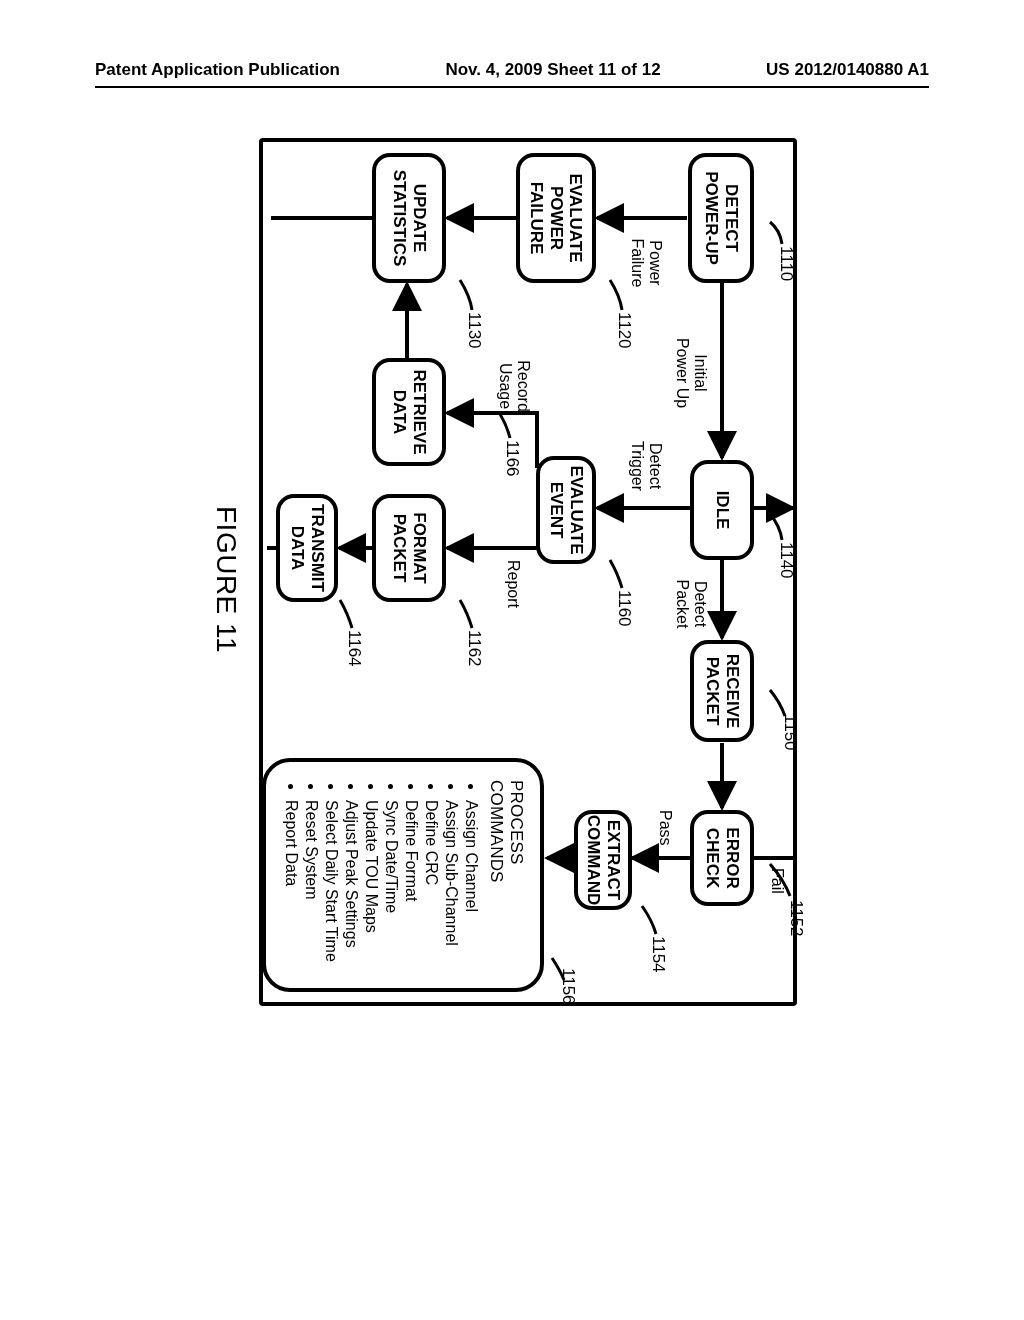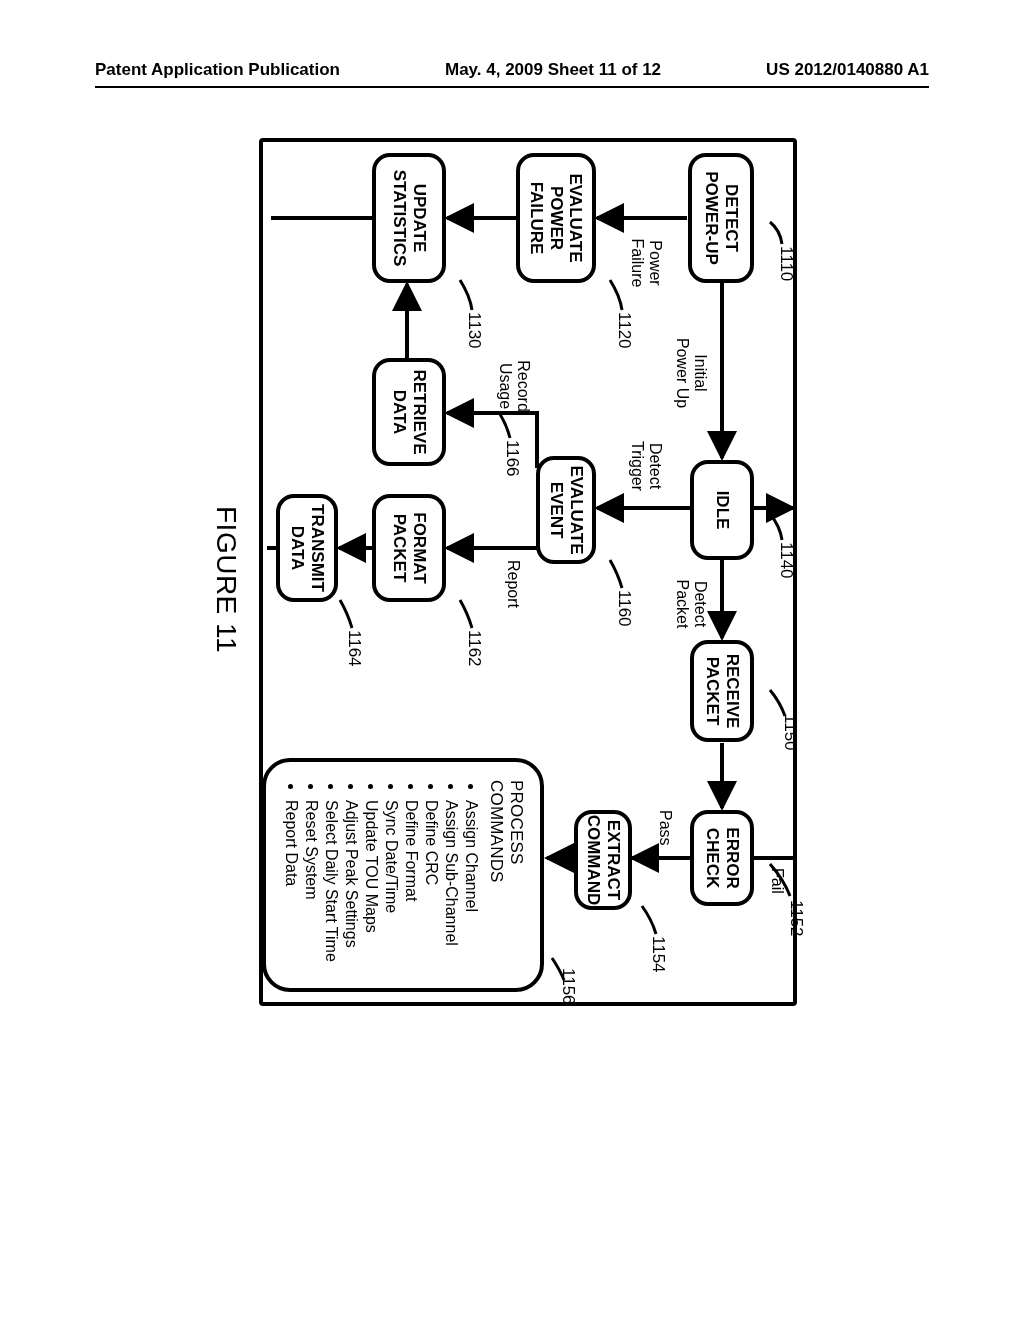--- a/index.html
+++ b/index.html
@@ -108,21 +108,21 @@
 
   svg.wires { position: absolute; left: 0; top: 0; width: 900px; height: 640px; pointer-events: none; }
 
 </style>
 </head>
 <body>
 
 <div class="page">
   <div class="header">
     <span class="hdr-left">Patent Application Publication</span>
-    <span class="hdr-mid">May. 4, 2009  Sheet 11 of 12</span>
+    <span class="hdr-mid">Nov. 4, 2009  Sheet 11 of 12</span>
     <span class="hdr-right">US 2012/0140880 A1</span>
   </div>
 
   <div class="figure-wrap">
     <div class="canvas">
 
       <div class="figure-border"></div>
 
       <svg class="wires">
         <defs>

